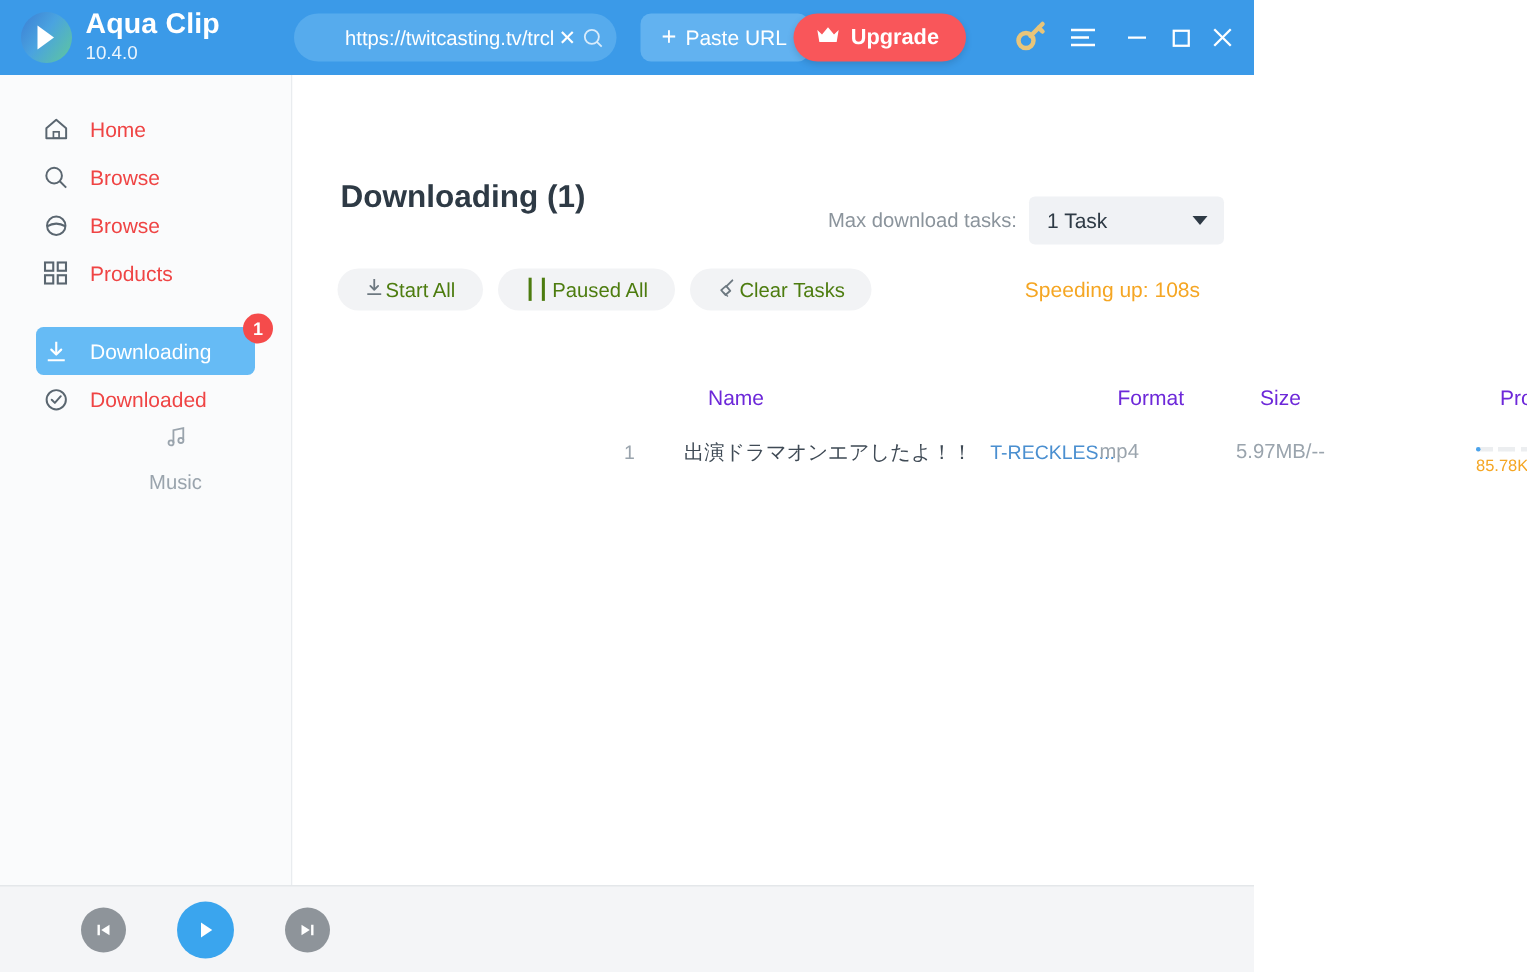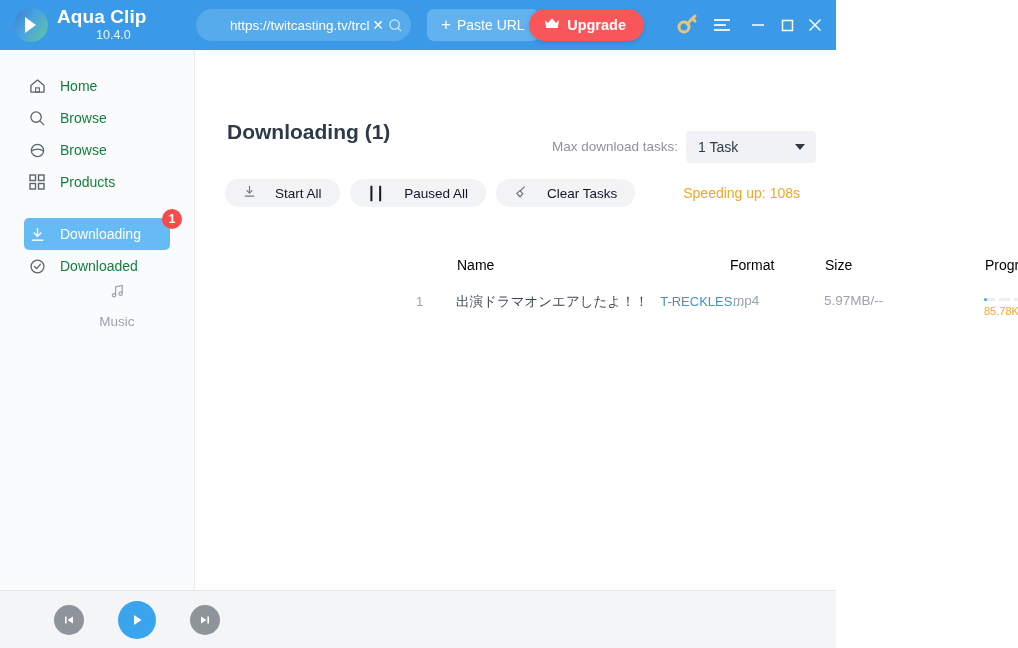--- a/index.html
+++ b/index.html
@@ -41,21 +41,21 @@
     border-left: 11px solid #ffffff;
     border-top: 8px solid transparent;
     border-bottom: 8px solid transparent;
   }
   .brand { margin-left: 9px; line-height: 1.05; }
   .brand-name {
     color: #ffffff; font-size: 19px; font-weight: bold;
     letter-spacing: .1px;
   }
   .brand-ver {
-    color: #eaf4fd; font-size: 12.5px; margin-top: 2px; margin-left: 39px;
+    color: #eaf4fd; font-size: 12.5px; margin-top: 2px;
   }
 
   .url-field {
     position: absolute; left: 196px; top: 9px;
     width: 215px; height: 32px; border-radius: 16px;
     background: #56abed;
     display: flex; align-items: center;
     padding: 0 8px 0 14px;
   }
   .url-text {
@@ -108,21 +108,21 @@
   .sidebar {
     width: 195px; flex: 0 0 195px;
     background: #fafbfc;
     border-right: 1px solid #e9ecef;
     padding-top: 20px;
     position: relative;
   }
   .nav-item {
     height: 32px; margin: 0 12px 0 24px;
     display: flex; align-items: center; gap: 14px;
-    color: #15803d; font-size: 14px;
+    color: #ef4444; font-size: 14px;
     border-radius: 5px;
     padding-left: 4px;
     position: relative;
   }
   .nav-gap { height: 20px; }
   .nav-item .ic { width: 18px; display: flex; align-items: center; justify-content: center; flex: 0 0 18px; }
   .nav-item.active {
     background: #66bbf5; color: #ffffff;
     margin-left: 24px; margin-right: 24px;
   }
@@ -165,44 +165,44 @@
     border-right: 5px solid transparent;
     border-top: 6px solid #2e3a45;
   }
 
   .action-row {
     position: absolute; left: 30px; top: 129px;
     display: flex; gap: 10px;
   }
   .pill {
     height: 28px; border-radius: 14px;
-    background: #f2f3f5; color: #0f172a;
+    background: #f2f3f5; color: #4d7c0f;
     font-size: 13.5px;
-    display: flex; align-items: center; gap: 19px;
+    display: flex; align-items: center; gap: 1px;
     padding: 0 18px;
   }
   .pause-glyph { letter-spacing: 1px; font-size: 13px; }
 
   .file-loc {
     position: absolute; left: 227px; top: 168px;
     font-size: 12.5px; color: #8b949c;
     display: flex; align-items: center; gap: 7px;
   }
   .file-loc .lnk { color: #4aa3ec; }
   .file-loc .sep { color: #b7bfc5; }
 
   .speeding {
     position: absolute; right: 36px; top: 135px;
     font-size: 14px; color: #f5a623;
   }
 
   
   .thead {
-    position: absolute; left: 1px; right: 0; top: 207px;
-    height: 22px; font-size: 14px; color: #000000;
+    position: absolute; left: 16px; right: 0; top: 207px;
+    height: 22px; font-size: 14px; color: #6d28d9;
   }
   .th { position: absolute; top: 0; }
   .th-name { left: 261px; }
   .th-format { left: 534px; }
   .th-size { left: 629px; }
   .th-progress { left: 789px; }
 
   .trow {
     position: absolute; left: 0; right: 0; top: 243px;
     height: 26px; font-size: 13.5px; color: #5a6670;

